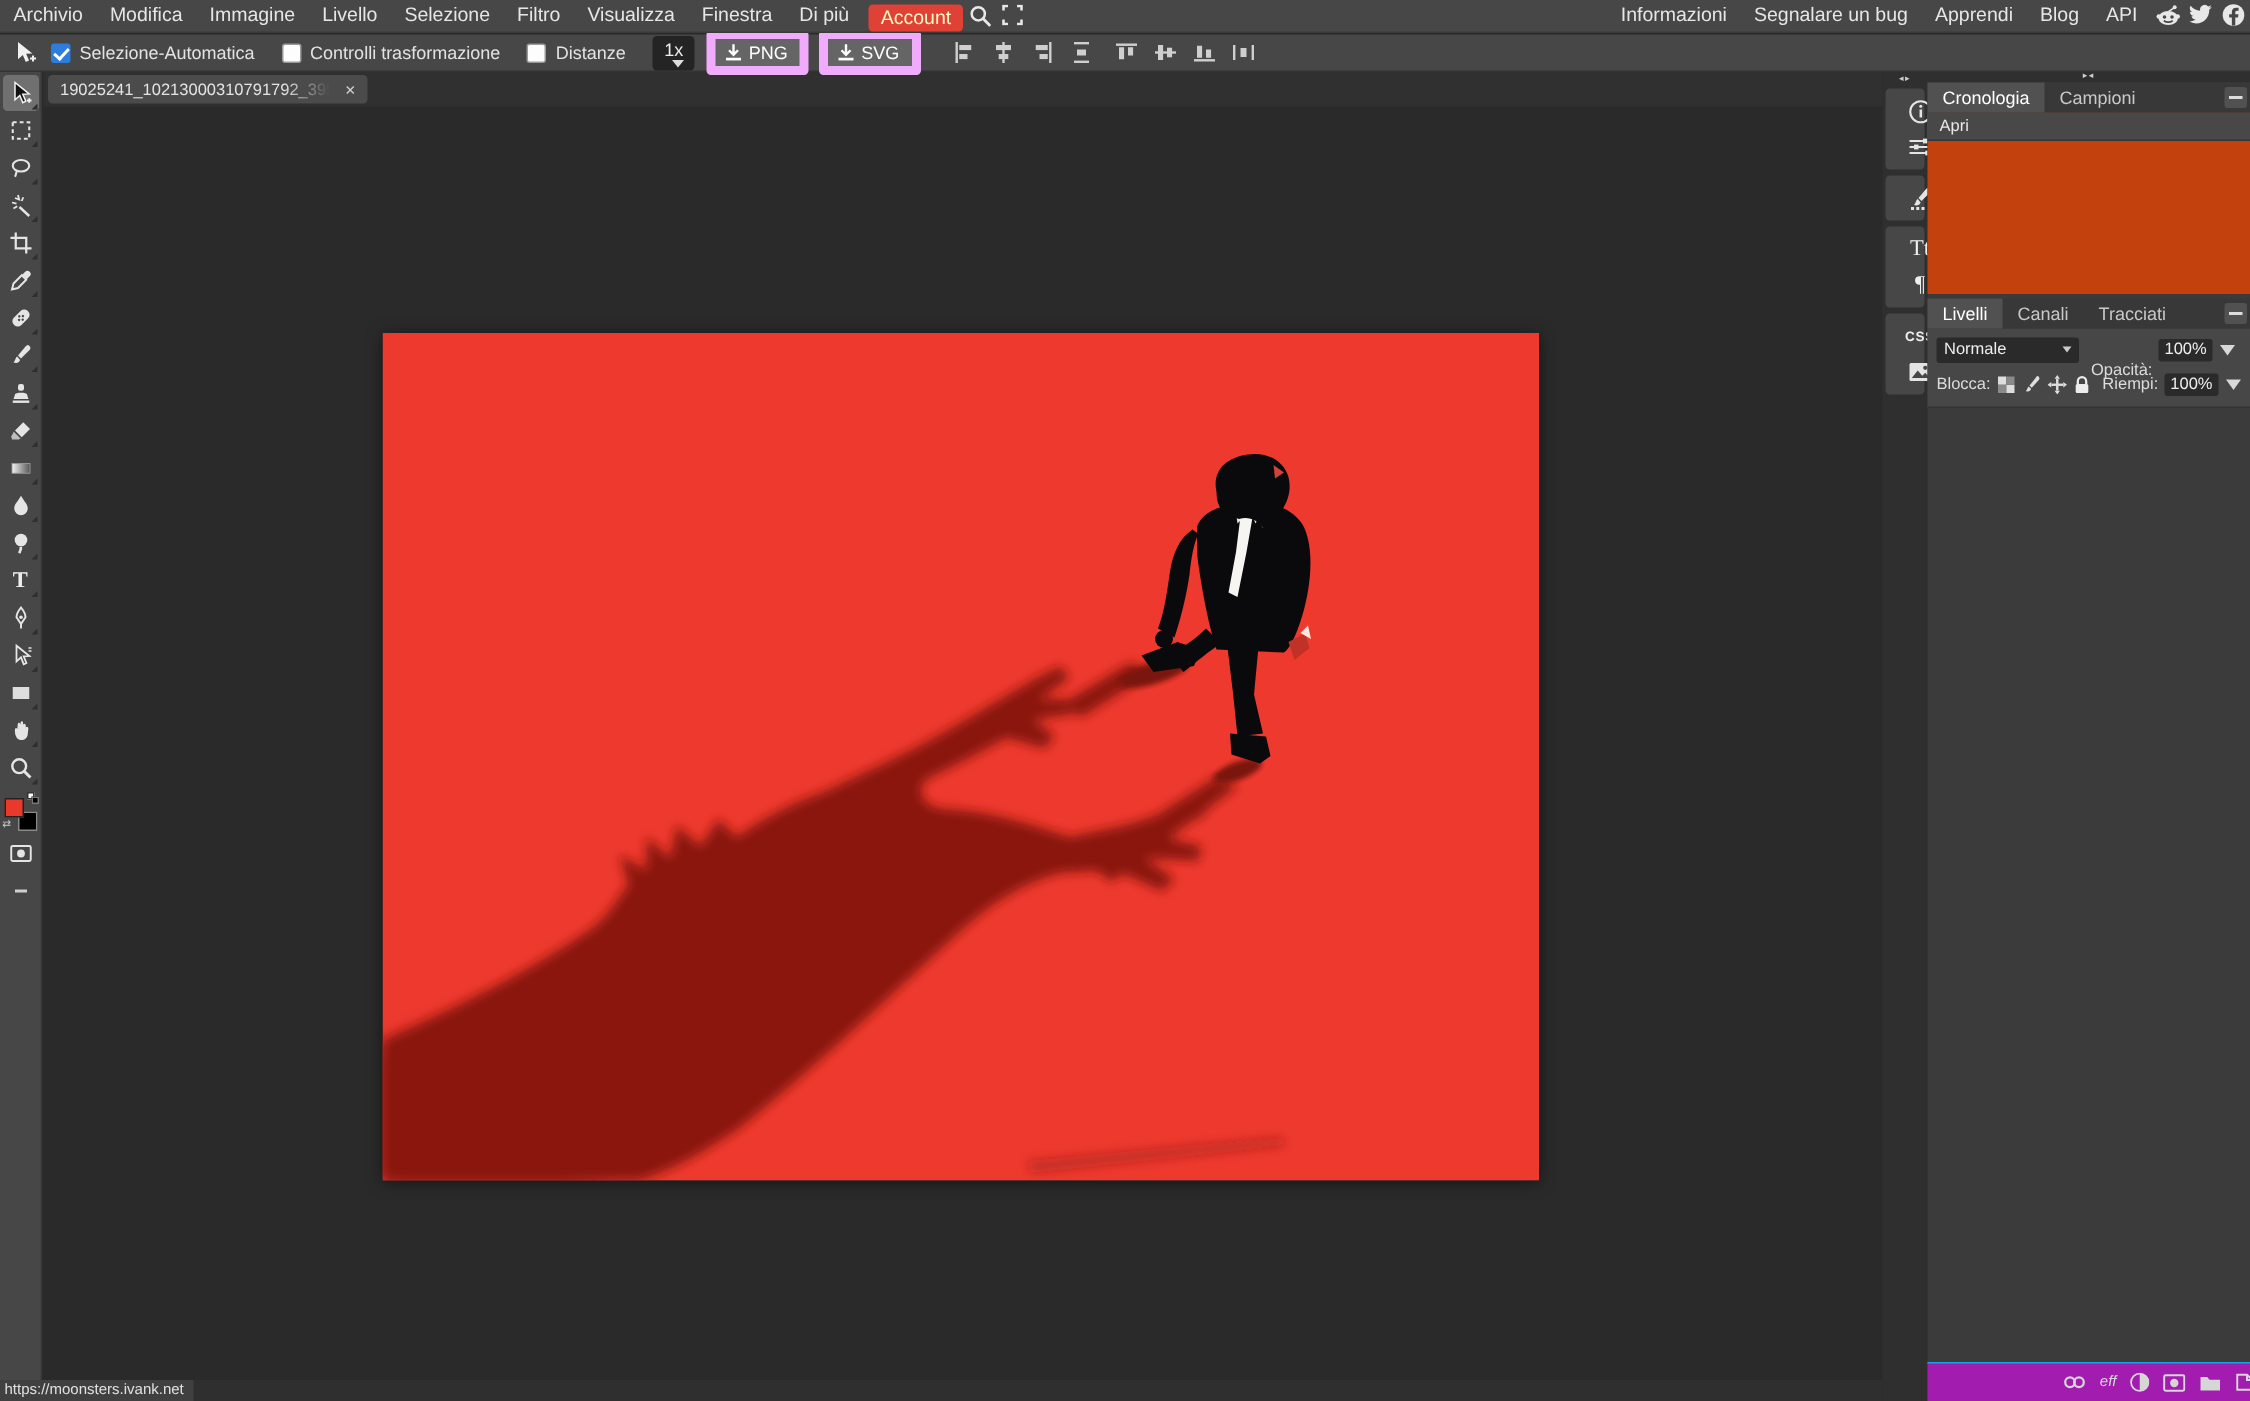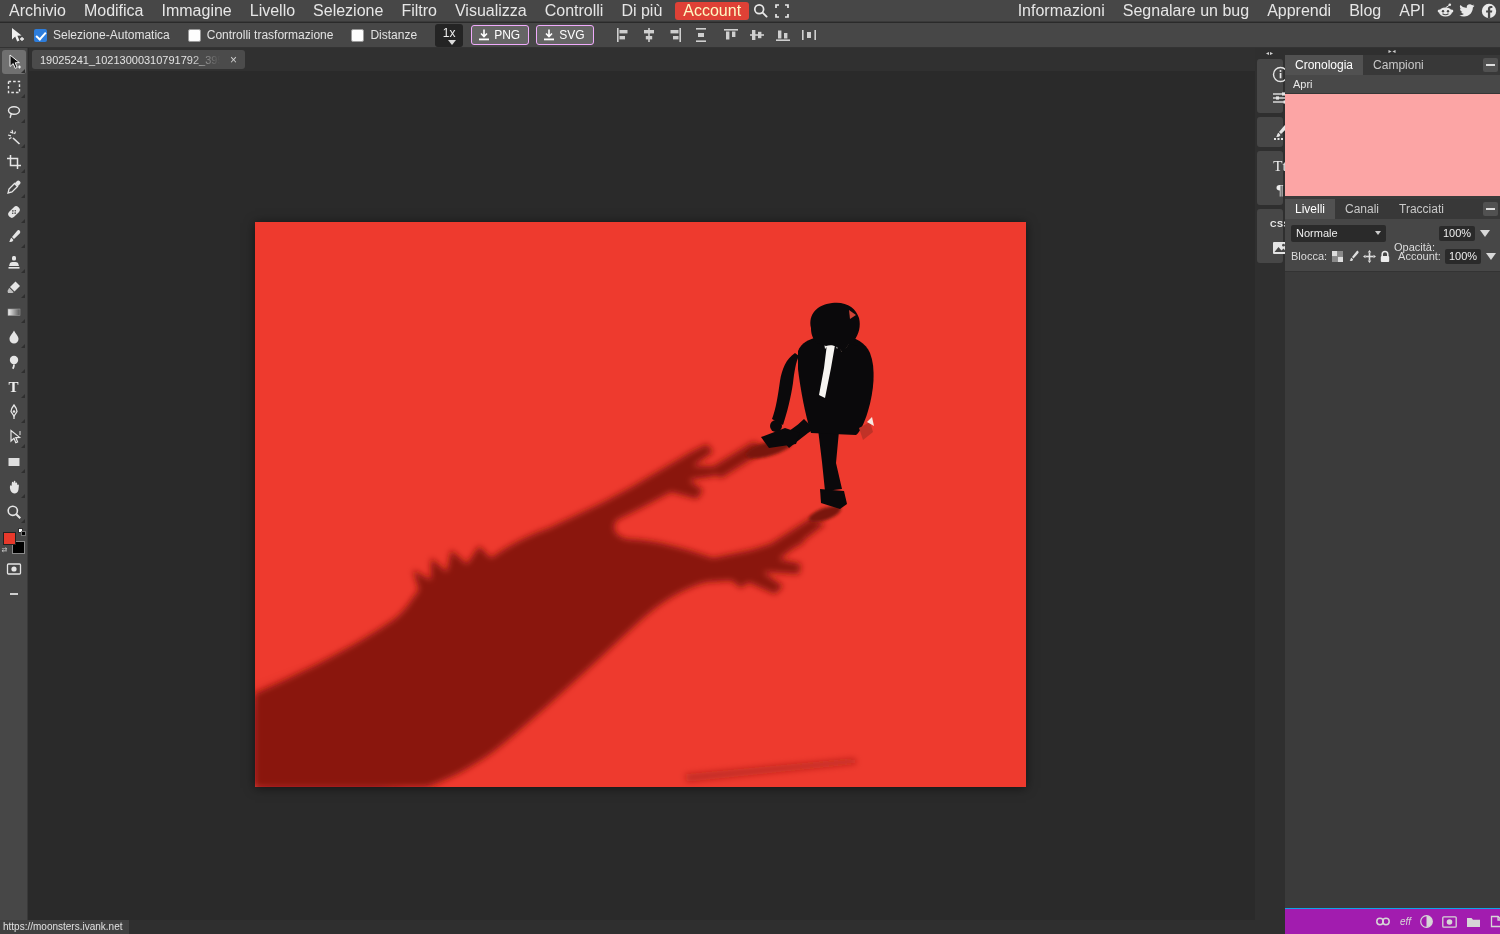--- a/index.html
+++ b/index.html
@@ -1,37 +1,37 @@
 <!DOCTYPE html>
 <html><head>
 <meta charset="utf-8">
 <style>
   html,body{margin:0;padding:0;background:#1e1e1e;}
   *{box-sizing:border-box;font-family:"Liberation Sans",sans-serif;-webkit-font-smoothing:antialiased;}
   #app{position:relative;width:1500px;height:934px;background:#2a2a2a;overflow:hidden;color:#e2e2e2;}
 
   
-  #menubar{position:absolute;left:0;top:0;width:1500px;height:22px;background:#474747;display:flex;align-items:center;font-size:16px;border-bottom:1px solid #3a3a3a;z-index:30;}
+  #menubar{position:absolute;left:0;top:0;width:1500px;height:22px;background:#474747;display:flex;align-items:flex-end;font-size:13px;border-bottom:1px solid #3a3a3a;z-index:30;}
   .menu-item{padding:0 9px;color:#e6e6e6;cursor:default;line-height:22px;white-space:nowrap;}
   .account-chip{background:#df4136;color:#fef9c3;border-radius:3px;padding:2px 8px;margin-left:4px;line-height:14px;}
   .menubar-spacer{flex:1;}
   .iconbtn{display:inline-flex;align-items:center;justify-content:center;width:22px;height:22px;}
   .iconbtn svg{display:block;}
 
   
   #optionsbar{position:absolute;left:0;top:23px;width:1500px;height:25px;background:#474747;display:flex;align-items:center;font-size:12px;border-bottom:1px solid #333;z-index:29;padding-left:6px;}
   .opt-tool-icon{width:22px;display:flex;justify-content:center;margin-right:6px;}
   .chk{display:flex;align-items:center;margin-right:18px;cursor:default;}
   .chk .box{width:13px;height:13px;border-radius:2px;margin-right:6px;position:relative;}
   .chk .box.on{background:#2d7ddc;}
   .chk .box.off{background:#fdfdfd;border:1px solid #9a9a9a;}
   .chk .box.on::after{content:"";position:absolute;left:4px;top:1px;width:4px;height:8px;border:solid #fff;border-width:0 2px 2px 0;transform:rotate(42deg);}
   .zoom-select{background:#242424;border-radius:3px;color:#eee;padding:2px 7px;display:flex;align-items:center;margin-right:8px;flex-direction:column;}
   .zoom-select .chev{margin-left:6px;width:0;height:0;border-left:4px solid transparent;border-right:4px solid transparent;border-top:5px solid #ddd;}
-  .export-btn{background:#656565;border:1px solid #f0abfc;border-radius:3px;color:#fff;padding:2px 8px 2px 6px;display:flex;align-items:center;gap:4px;margin-right:7px;}
+  .export-btn{background:#656565;border:6px solid #f0abfc;border-radius:3px;color:#fff;padding:2px 8px 2px 6px;display:flex;align-items:center;gap:4px;margin-right:7px;}
   .align-group{display:flex;align-items:center;gap:10px;margin-left:14px;}
   .align-group span{display:inline-flex;}
 
   
   #leftbar{position:absolute;left:0;top:48px;width:28px;height:872px;background:#474747;border-right:1px solid #393939;display:flex;flex-direction:column;align-items:center;padding-top:2px;z-index:20;}
   .tool{width:24px;height:24px;display:flex;align-items:center;justify-content:center;position:relative;border-radius:3px;margin-bottom:1px;cursor:default;}
   .tool.sel{background:#707070;}
   .tool::after{content:"";position:absolute;right:1px;bottom:1px;border-left:4px solid transparent;border-bottom:4px solid #2f2f2f;}
   .tool.noflag::after{display:none;}
   
@@ -68,21 +68,21 @@
   
   #panels{position:absolute;left:1285px;top:48px;width:215px;height:886px;background:#3b3b3b;z-index:20;}
   .panel-handle{height:7px;background:#2f2f2f;text-align:center;font-size:6px;color:#cfcfcf;line-height:7px;letter-spacing:1px;}
   .panel{position:absolute;left:0;width:215px;}
   .panel-tabs{height:20px;background:#383838;display:flex;align-items:stretch;font-size:12px;position:relative;}
   .ptab{padding:0 10px;display:flex;align-items:center;color:#c9c9c9;}
   .ptab.active{background:#515151;color:#fff;}
   .panel-min{position:absolute;right:2px;top:3px;width:15px;height:14px;background:#515151;border-radius:2px;}
   .panel-min::after{content:"";position:absolute;left:3px;top:6px;width:9px;height:2px;background:#ddd;}
   #historyPanel{top:7px;height:141px;}
-  .hist-body{background:#fca5a5;height:121px;}
+  .hist-body{background:#c2410c;height:121px;}
   .hist-row{height:19px;background:#484848;border-bottom:1px solid #363636;display:flex;align-items:center;padding-left:8px;font-size:11px;color:#e8e8e8;}
   #layersPanel{top:151px;height:735px;}
   .layer-ctrls{background:#474747;padding:4px 6px 5px;border-bottom:1px solid #333;}
   .lrow{display:flex;align-items:center;height:20px;font-size:11px;color:#dcdcdc;}
   .blend-select{background:#2a2a2a;border-radius:2px;height:17px;width:95px;display:flex;align-items:center;justify-content:space-between;padding:0 5px;color:#eee;}
   .blend-select .chev{width:0;height:0;border-left:3.5px solid transparent;border-right:3.5px solid transparent;border-top:4px solid #ccc;}
   .val-chip{background:#2a2a2a;border-radius:2px;height:15px;padding:0 4px;display:flex;align-items:center;color:#eee;margin:0 3px 0 4px;}
   .tri-down{width:0;height:0;border-left:5px solid transparent;border-right:5px solid transparent;border-top:7px solid #d8d8d8;margin-left:2px;}
   .lockic{display:inline-flex;width:15px;height:15px;align-items:center;justify-content:center;margin-right:3px;}
   .layer-list{background:#3b3b3b;height:644px;border-top:1px solid #555;}
@@ -102,21 +102,21 @@
 <div id="app">
 
   <div id="menubar">
     <span class="menu-item">Archivio</span>
     <span class="menu-item">Modifica</span>
     <span class="menu-item">Immagine</span>
     <span class="menu-item">Livello</span>
     <span class="menu-item">Selezione</span>
     <span class="menu-item">Filtro</span>
     <span class="menu-item">Visualizza</span>
-    <span class="menu-item">Controlli</span>
+    <span class="menu-item">Finestra</span>
     <span class="menu-item">Di più</span>
     <span class="account-chip">Account</span>
     <span class="iconbtn">
       <svg width="15" height="15" viewBox="0 0 15 15">
           <circle cx="6.2" cy="6.2" r="4.4" fill="none" stroke="#e8e8e8" stroke-width="1.7"></circle>
           <line x1="9.6" y1="9.6" x2="13.6" y2="13.6" stroke="#e8e8e8" stroke-width="1.9" stroke-linecap="round"></line>
         </svg>
     </span>
     <span class="iconbtn">
       <svg width="14" height="14" viewBox="0 0 14 14" fill="none" stroke="#e8e8e8" stroke-width="1.7">
@@ -589,21 +589,21 @@
                 <rect x="5.7" y="2.6" width="1.6" height="7.8" fill="#dedede"></rect>
                 <rect x="2.6" y="5.7" width="7.8" height="1.6" fill="#dedede"></rect>
               </svg>
             </span>
           <span class="lockic">
               <svg width="12" height="13" viewBox="0 0 12 13">
                 <path d="M3.2,6 V4.2 a2.8,2.8 0 0 1 5.6,0 V6" fill="none" stroke="#ededed" stroke-width="1.5"></path>
                 <rect x="1.8" y="6" width="8.4" height="6" rx="1" fill="#ededed"></rect>
               </svg>
             </span>
-          <span style="margin-left:4px;">Account:</span>
+          <span style="margin-left:4px;">Riempi:</span>
           <span class="val-chip">100%</span>
           <span class="tri-down"></span>
         </div>
       </div>
       <div class="panel-footer">
         <span class="pf-ic">
             <svg width="16" height="9" viewBox="0 0 16 9">
               <circle cx="5" cy="4.5" r="3.2" fill="none" stroke="#d6d6d6" stroke-width="1.5"></circle>
               <circle cx="11" cy="4.5" r="3.2" fill="none" stroke="#d6d6d6" stroke-width="1.5"></circle>
             </svg>

